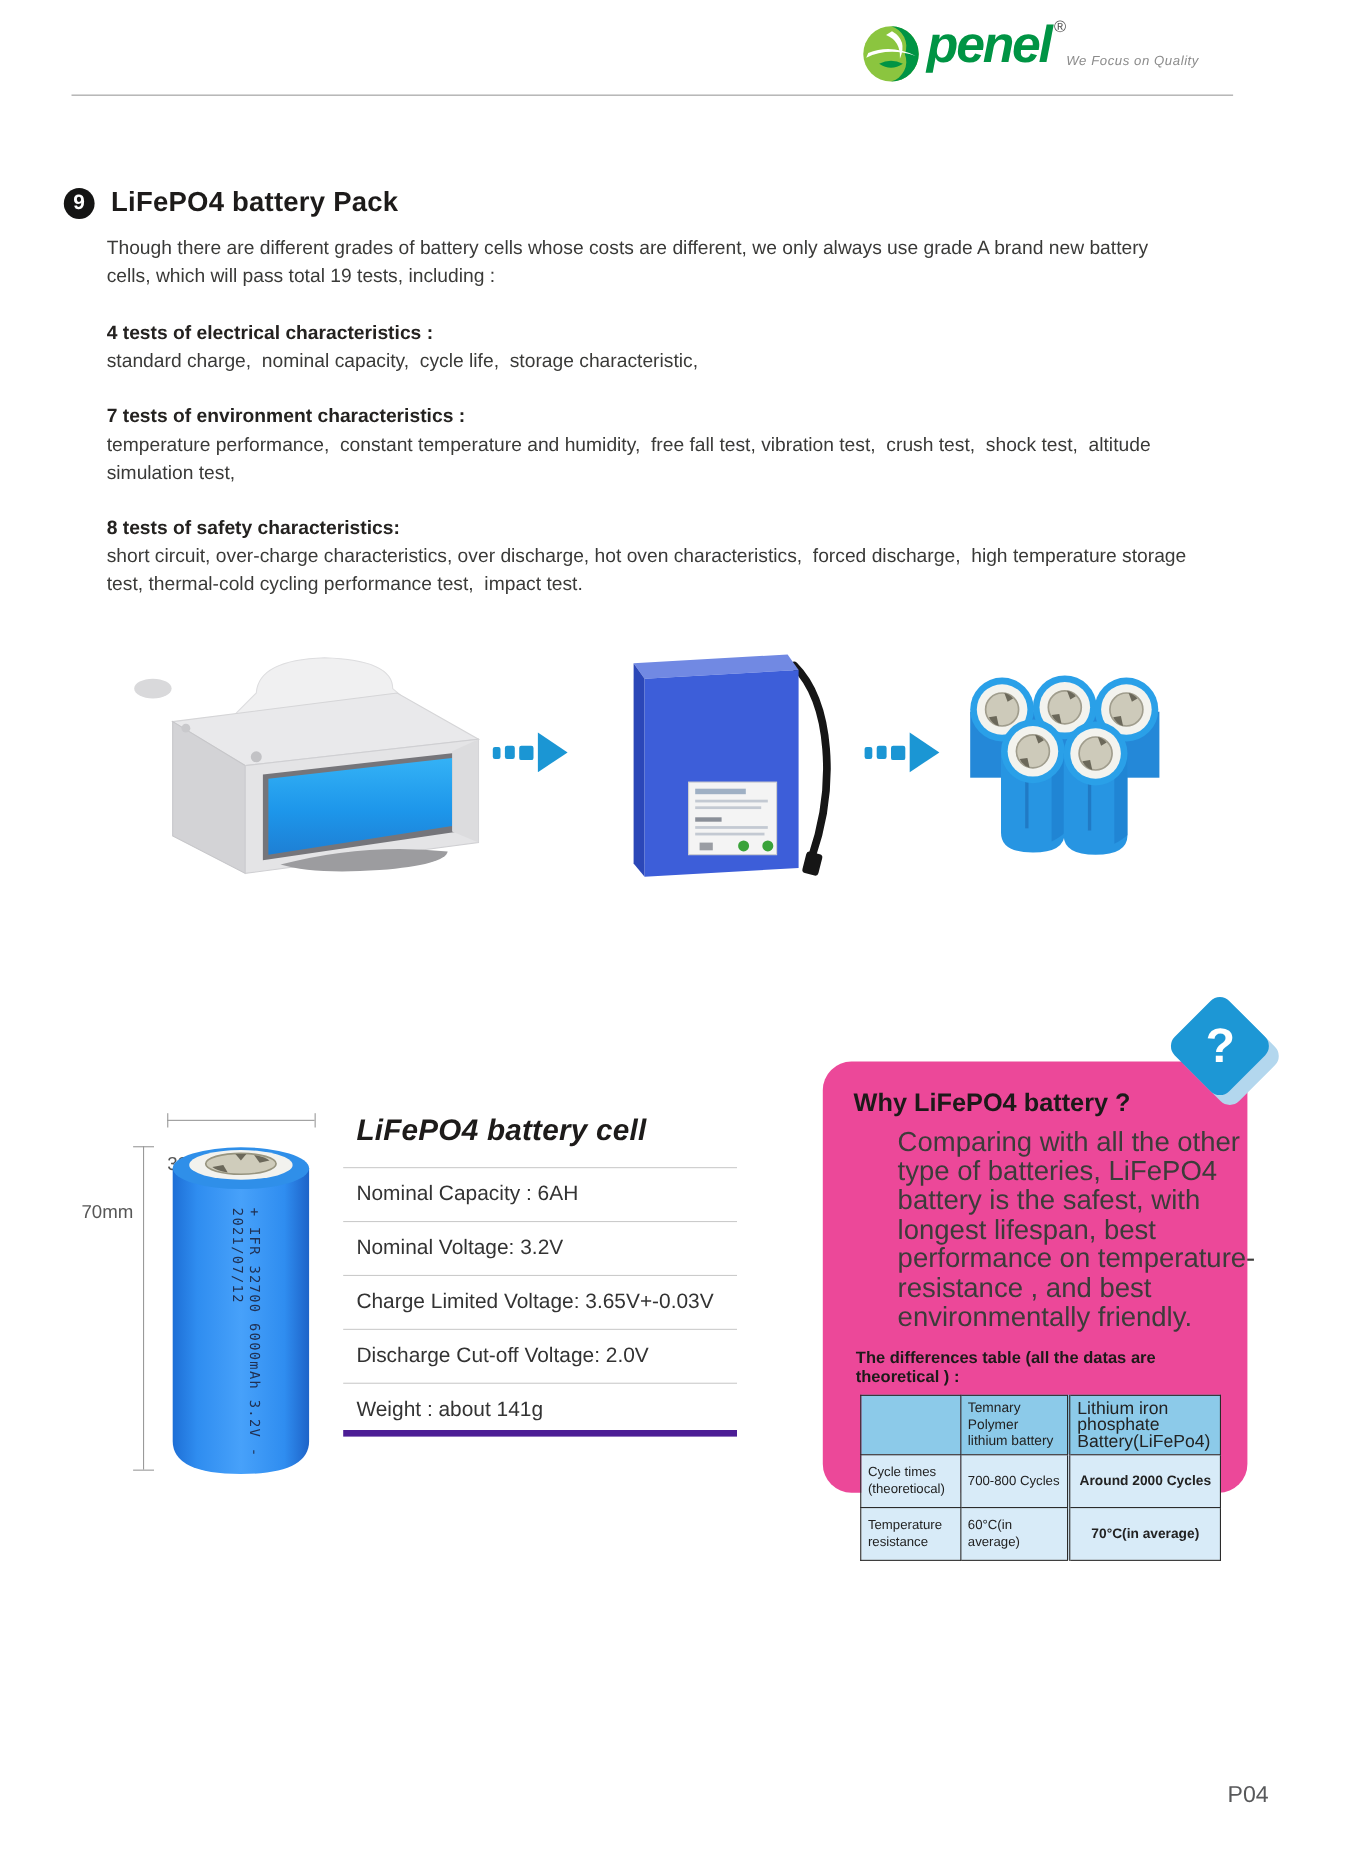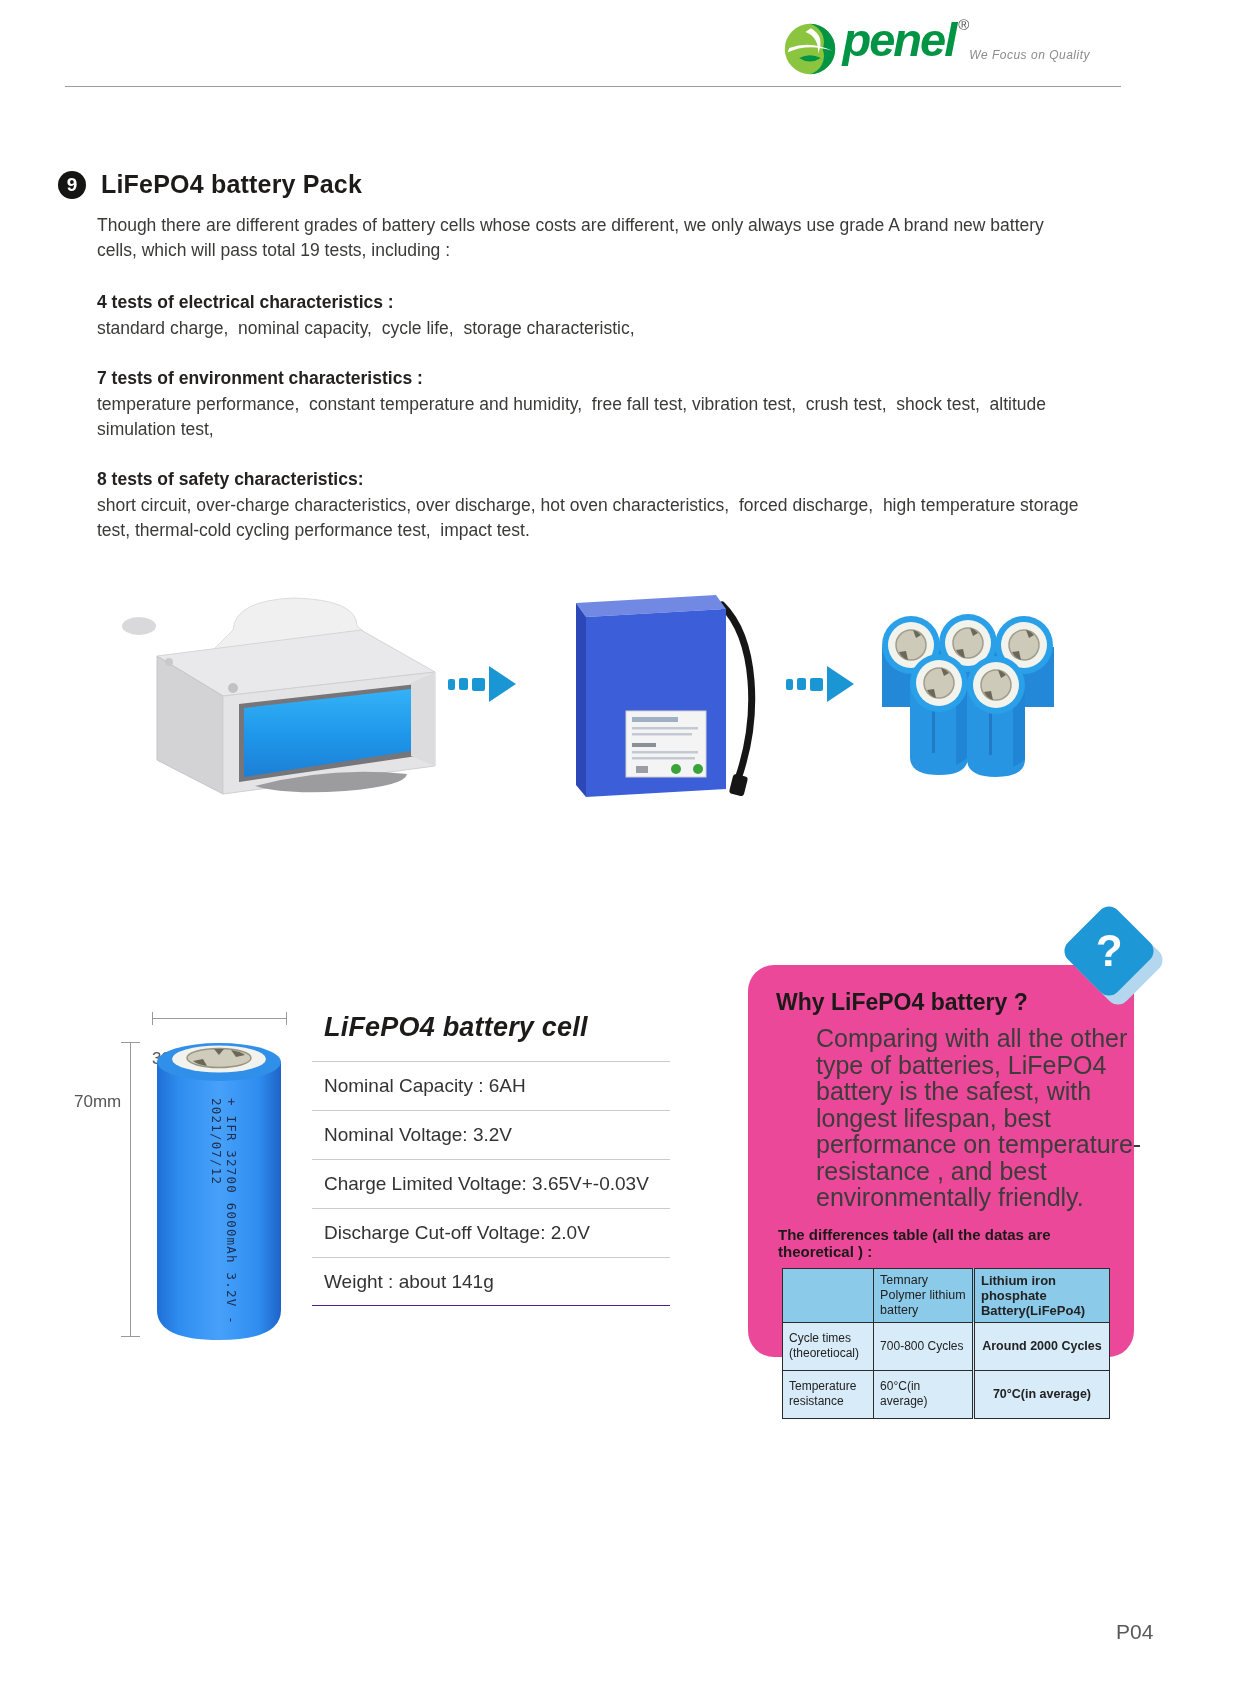--- a/index.html
+++ b/index.html
@@ -42,34 +42,34 @@
   .tick-v { position:absolute; width:1px; background:#9a9a9a; }
   .tick-h { position:absolute; height:1px; background:#9a9a9a; }
   .cell-print { position:absolute; left:239px; top:1098px; transform:rotate(90deg); transform-origin:0 0;
                 font-size:12.5px; line-height:15px; letter-spacing:1.2px; color:#203052; white-space:nowrap;
                 font-family:"DejaVu Sans Mono", monospace; }
   
   .spec-panel { position:absolute; left:312px; top:1012px; width:358px; }
   .spec-panel h2 { font-size:27px; font-weight:bold; color:#1d1b1a; margin:0 0 18px 12px; letter-spacing:0.2px;font-style:italic; }
   .spec-panel ul { list-style:none; }
   .spec-panel li { height:49px; line-height:48px; border-top:1px solid #cbcbcb; font-size:19px; color:#333; padding-left:12px; }
-  .spec-panel li:last-child { border-bottom:1px solid #4c1d95; }
+  .spec-panel li:last-child { border-bottom:6px solid #4c1d95; }
   
   .why-box { position:absolute; left:748px; top:965px; width:386px; height:392px; background:#ec4899;
              border-radius:26px; padding:24px 24px 0 28px; }
   .why-box h2 { font-size:23px; font-weight:bold; color:#1c1a19; margin-bottom:9px; }
   .why-box .why-body { font-size:25px; line-height:26.5px; color:#3c3c3a; width:340px;margin-left:40px; }
   .tbl-caption { font-size:15px; font-weight:bold; color:#1c1a19; margin:15px 0 8px 2px; }
   .diff-table { border-collapse:collapse; margin-left:6px; table-layout:fixed; }
   .diff-table th, .diff-table td { border:1px solid #2b2b2b; padding:4px 6px; color:#222; vertical-align:middle; }
   .diff-table .c1 { width:92px; }
   .diff-table .c2 { width:104px; }
   .diff-table .c3 { width:138px; border-left:3px double #2b2b2b; }
   .diff-table thead th { background:#8ccae9; height:48px; font-weight:normal; text-align:left; font-size:12.5px; line-height:15px; }
-  .diff-table thead th.c3 { font-weight:bold; font-size:13px; }
+  .diff-table thead th.c3 { font-weight:normal; font-size:16px; }
   .diff-table tbody td { background:#d8ebf8; height:48px; font-size:12px; line-height:15px; }
   .diff-table tbody td.c3 { font-weight:bold; font-size:12.5px; text-align:center; }
   .diamond, .diamond-shadow { position:absolute; width:70px; height:70px; border-radius:12px; transform:rotate(45deg); }
   .diamond-shadow { left:1083px; top:925px; background:#b3d7ee; }
   .diamond { left:1074px; top:916px; background:#1d97d5; display:flex; align-items:center; justify-content:center; }
   .diamond span { transform:rotate(-45deg); color:#fff; font-size:44px; font-weight:bold; line-height:1; }
   
   .page-num { position:absolute; left:1116px; top:1620px; font-size:21px; color:#58595b; }
 </style>
 </head>

